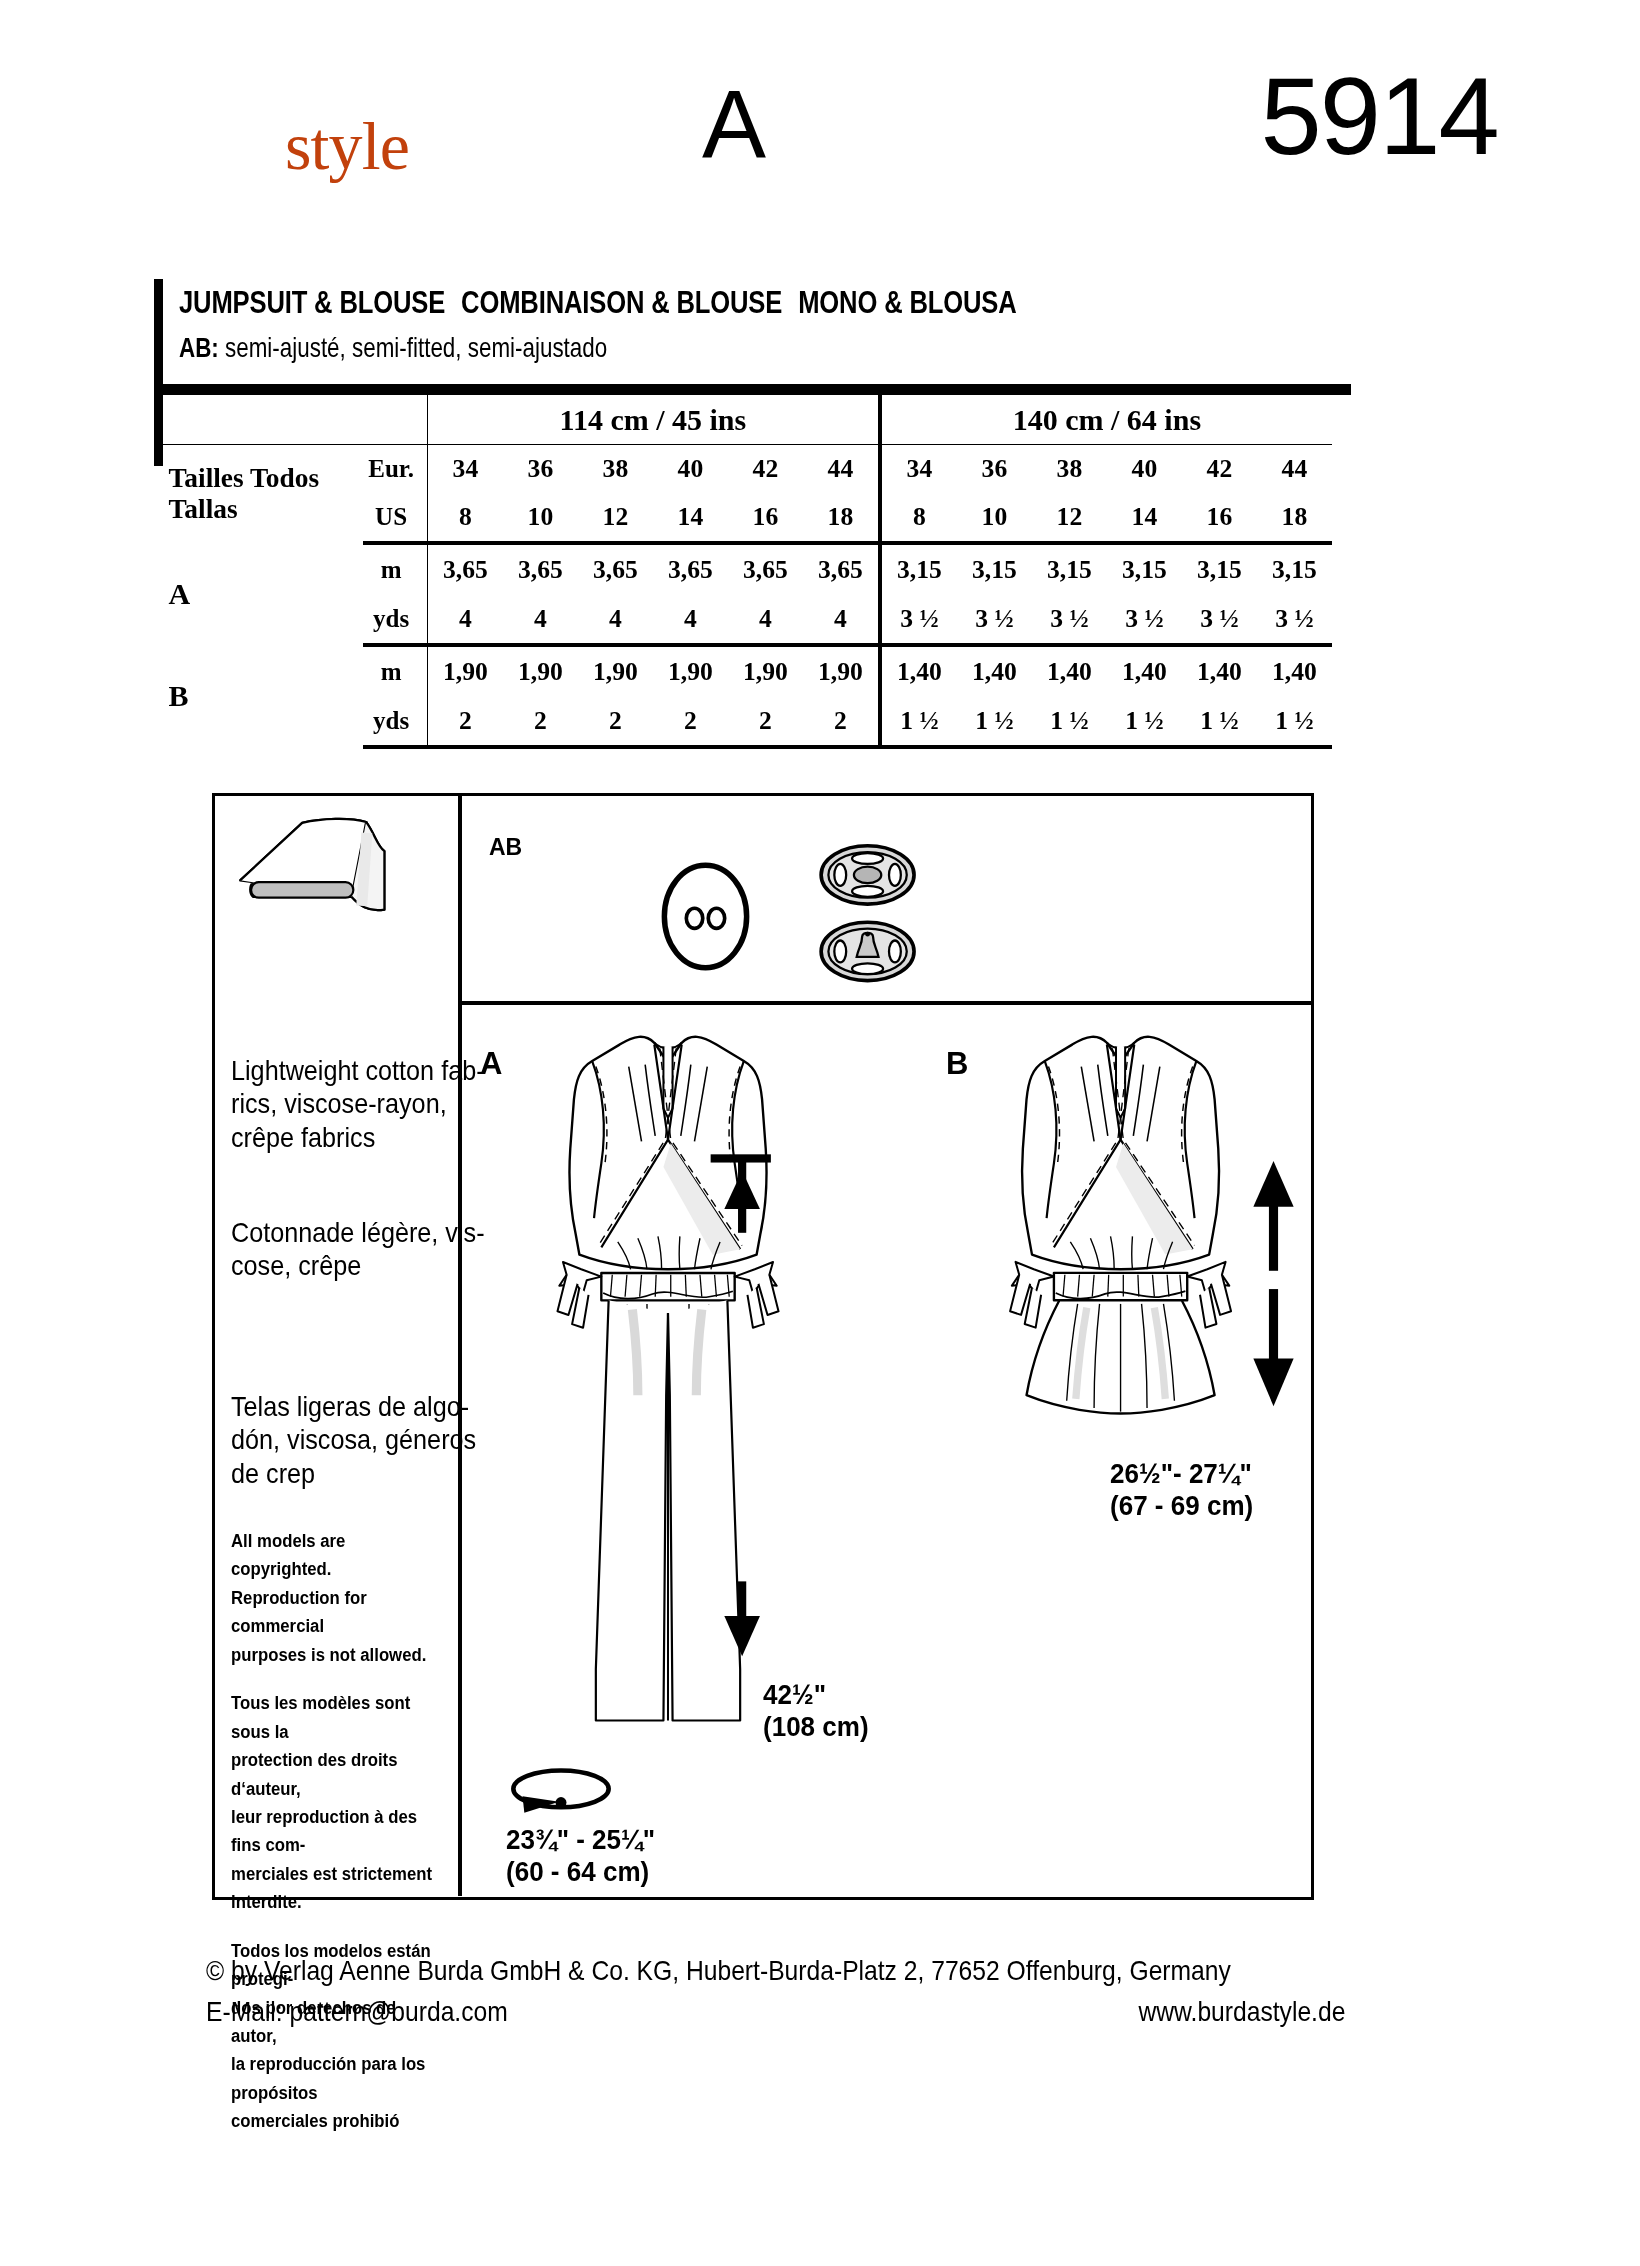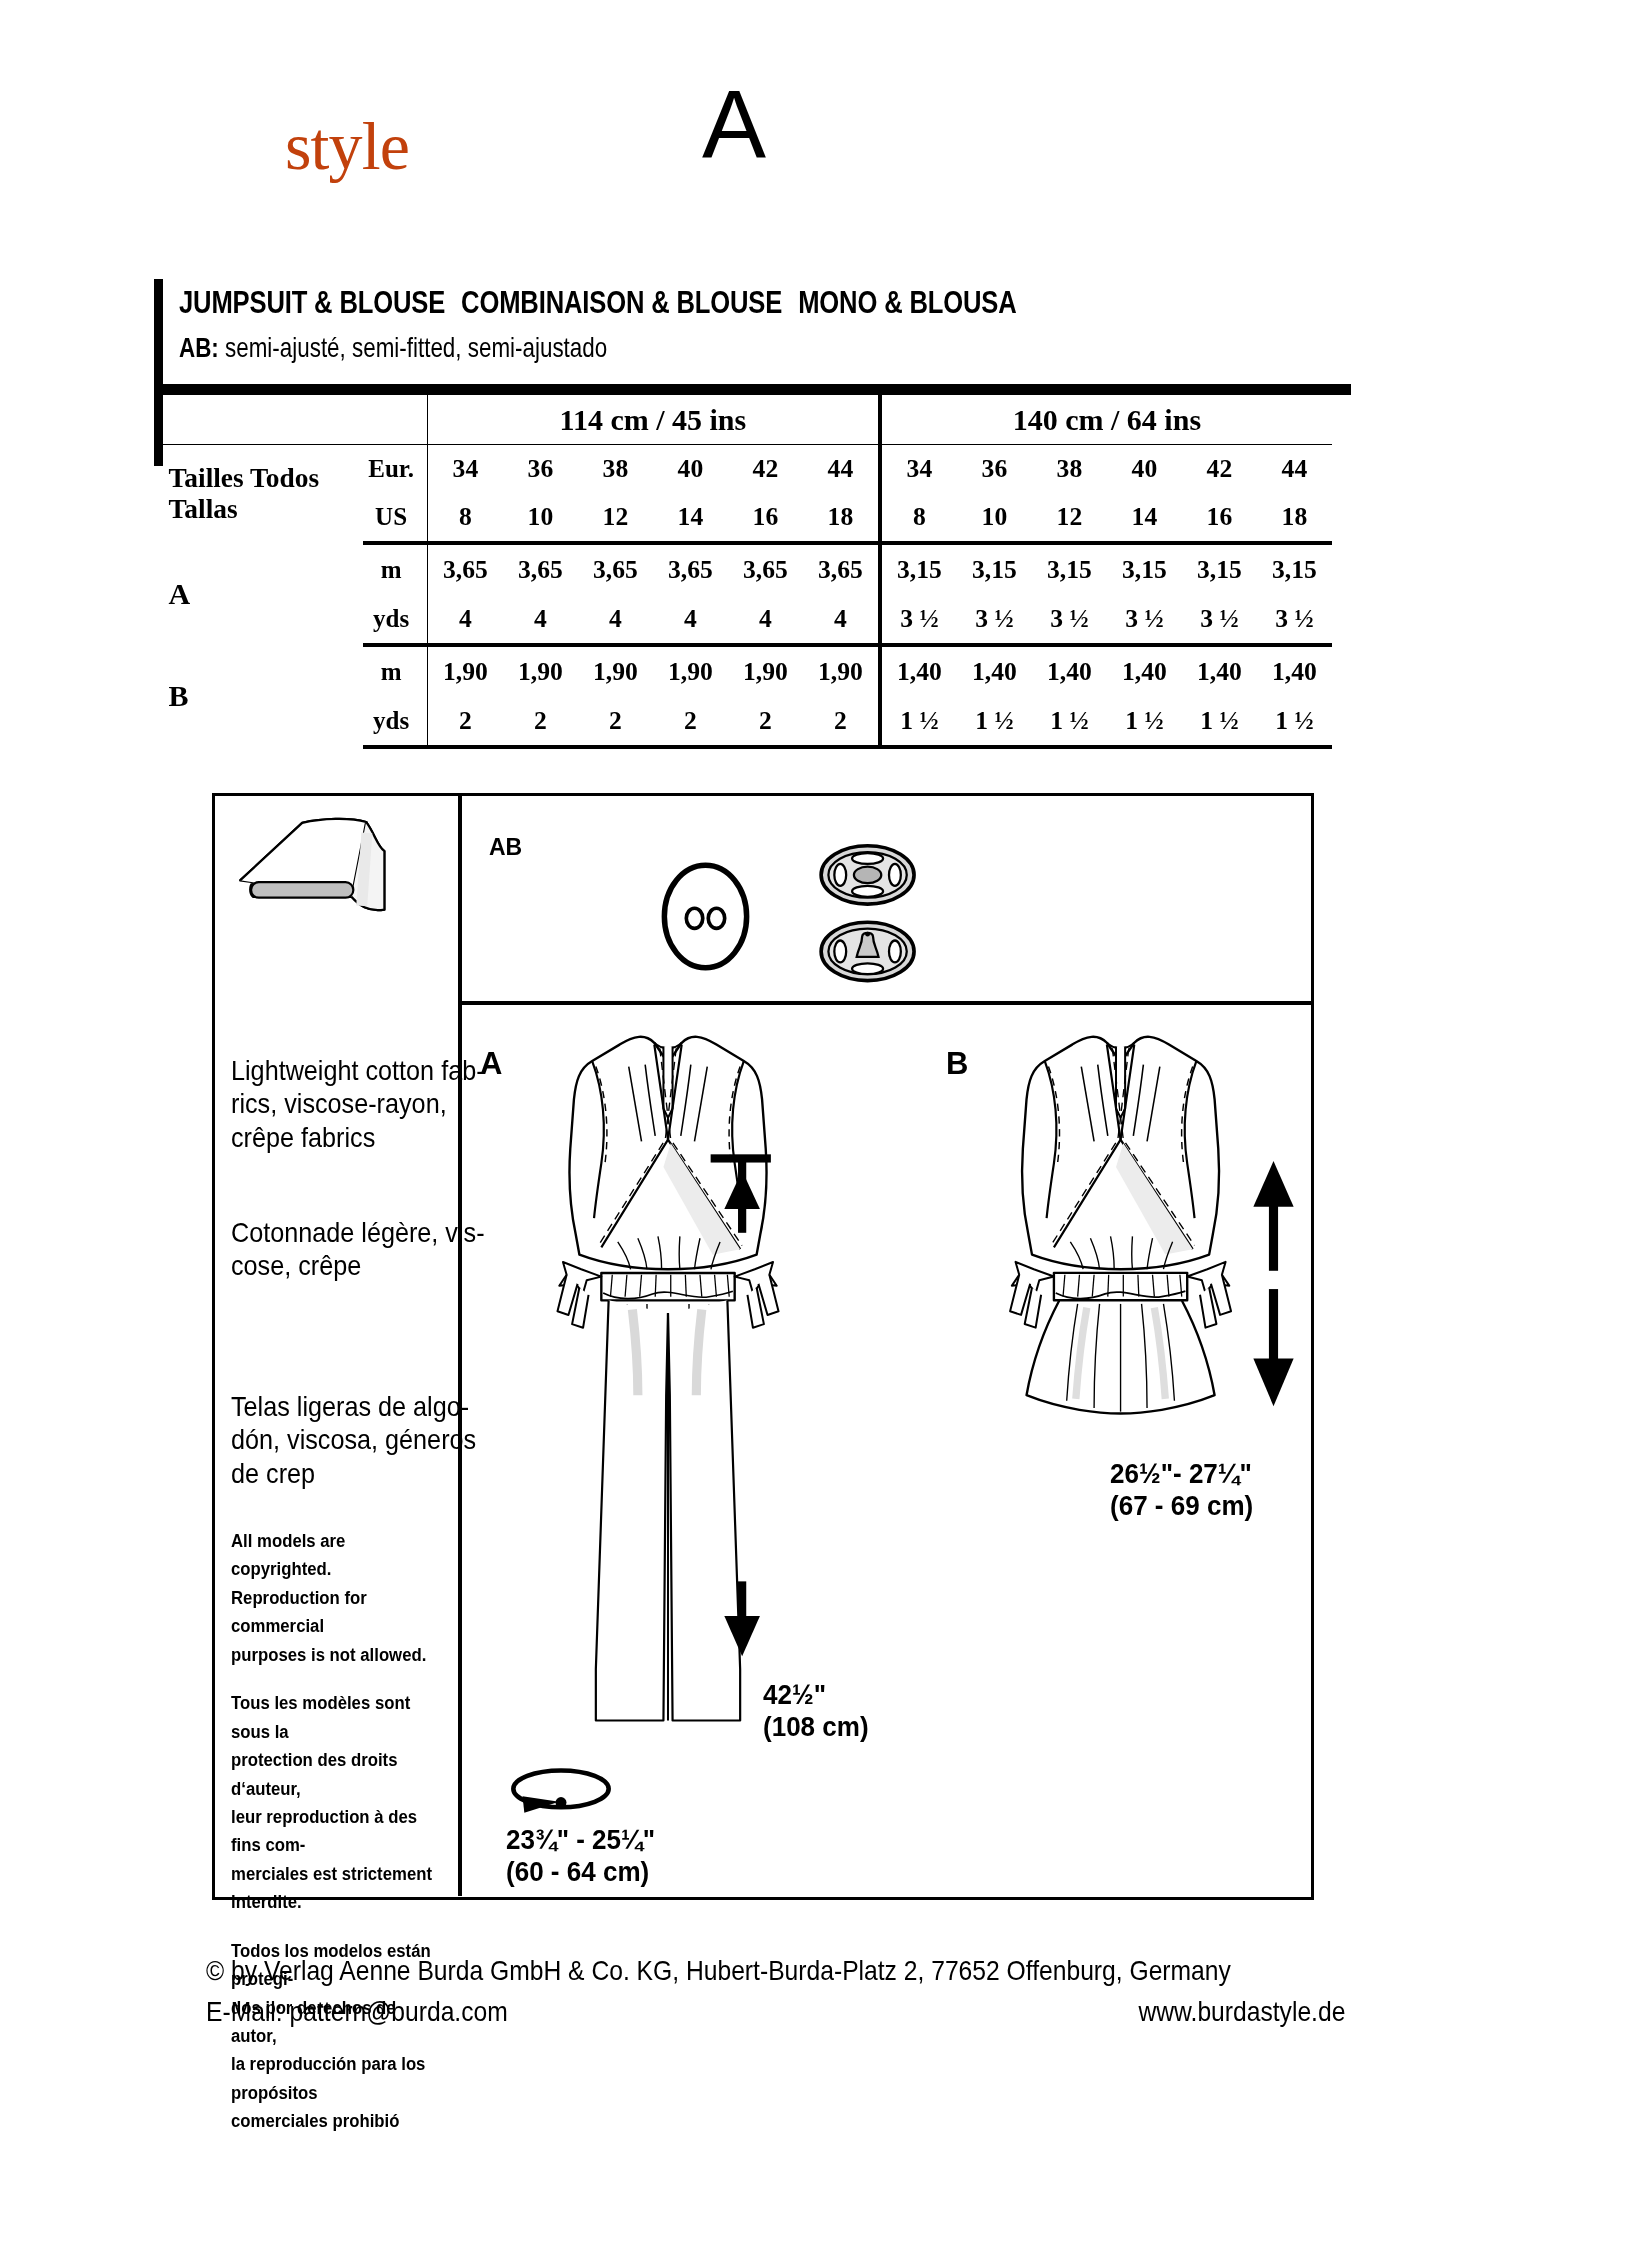--- a/index.html
+++ b/index.html
@@ -275,20 +275,21 @@
 </head>
 <body>
 
 <div class="page">
 
   <div class="header">
     <div class="logo-wrap">
       <div class="logo-style" style="color: #c2410c; font-family: Liberation Serif, serif;">style</div>
     </div>
     <div class="view-letter">A</div>
+    <div class="pattern-number">5914</div>
   </div>
 
   <div class="title-rule"></div>
   <div class="title-main">
     <span>JUMPSUIT &amp; BLOUSE</span><span class="gap"></span><span>COMBINAISON &amp; BLOUSE</span><span class="gap"></span><span>MONO &amp; BLOUSA</span>
   </div>
   <div class="title-sub">
     <b>AB:</b><span> semi-ajusté, semi-fitted, semi-ajustado</span>
   </div>
 

